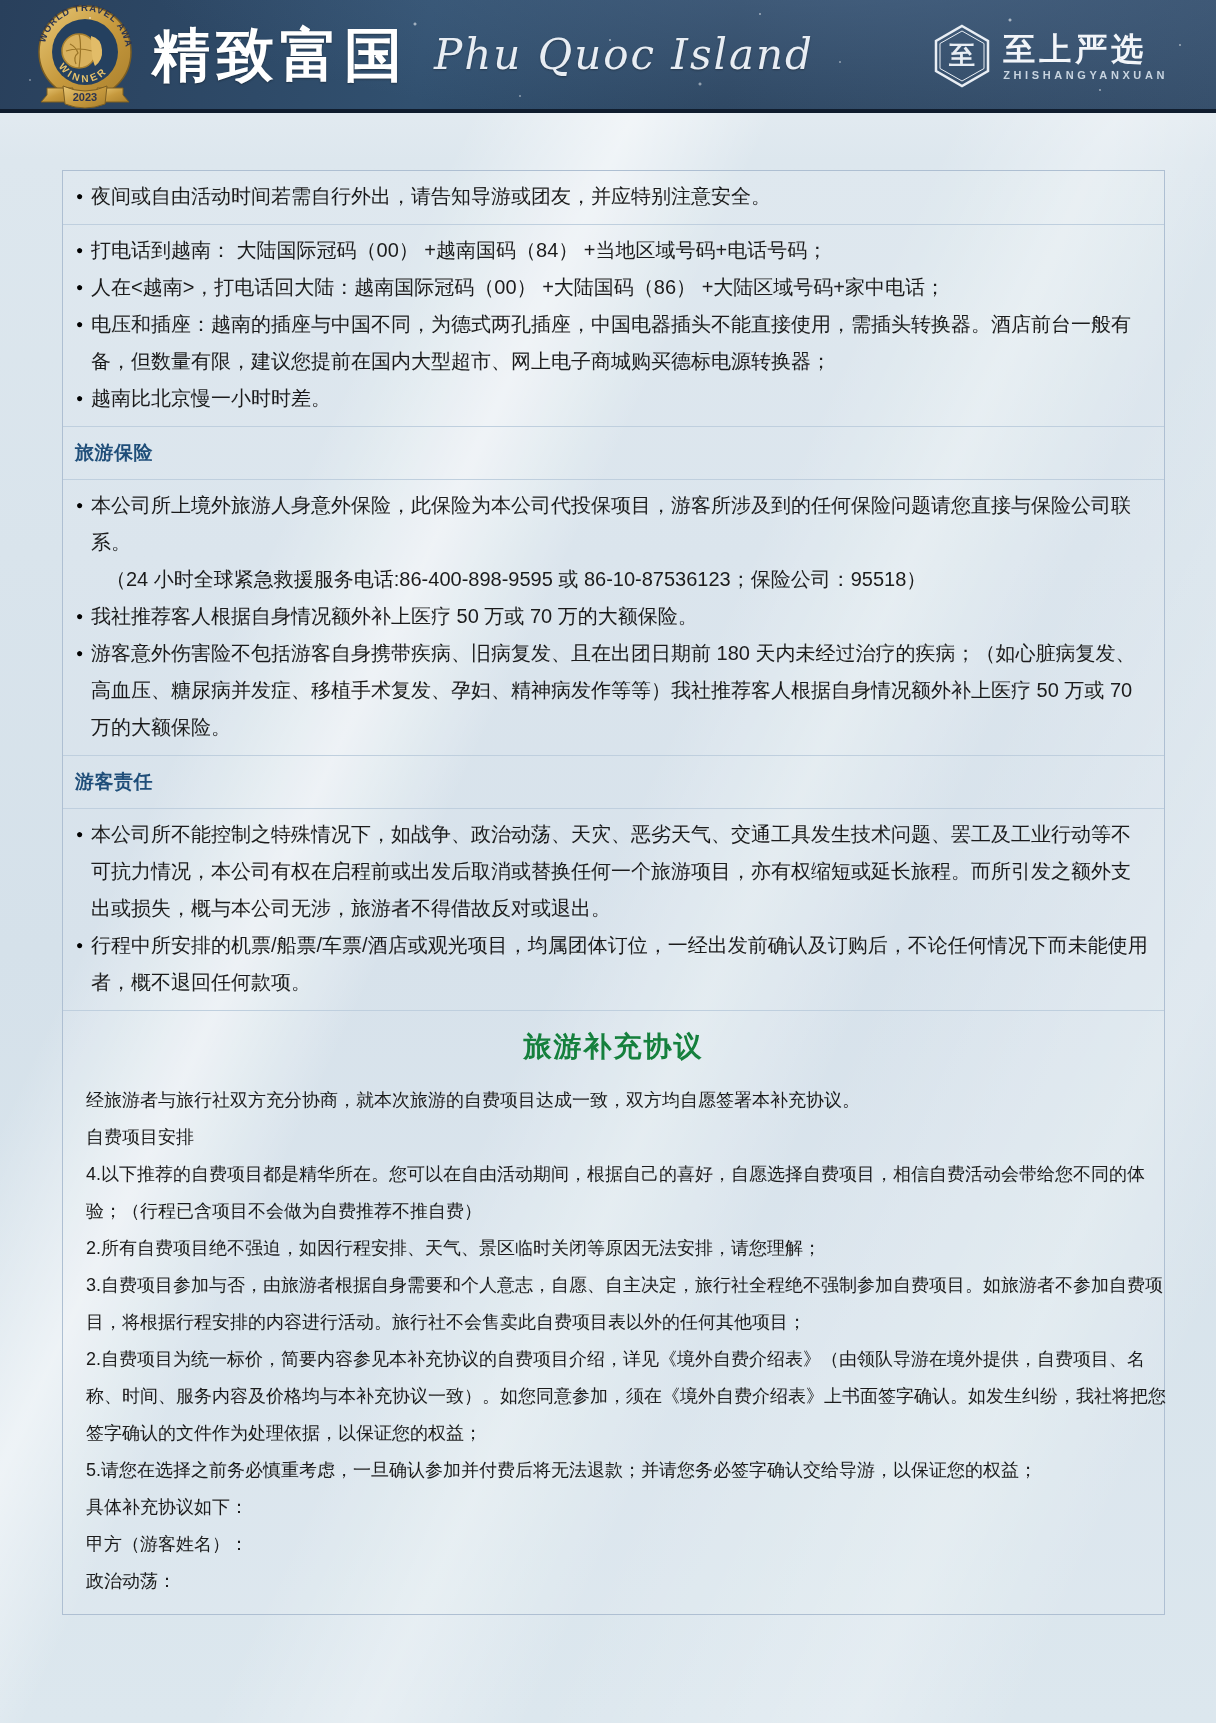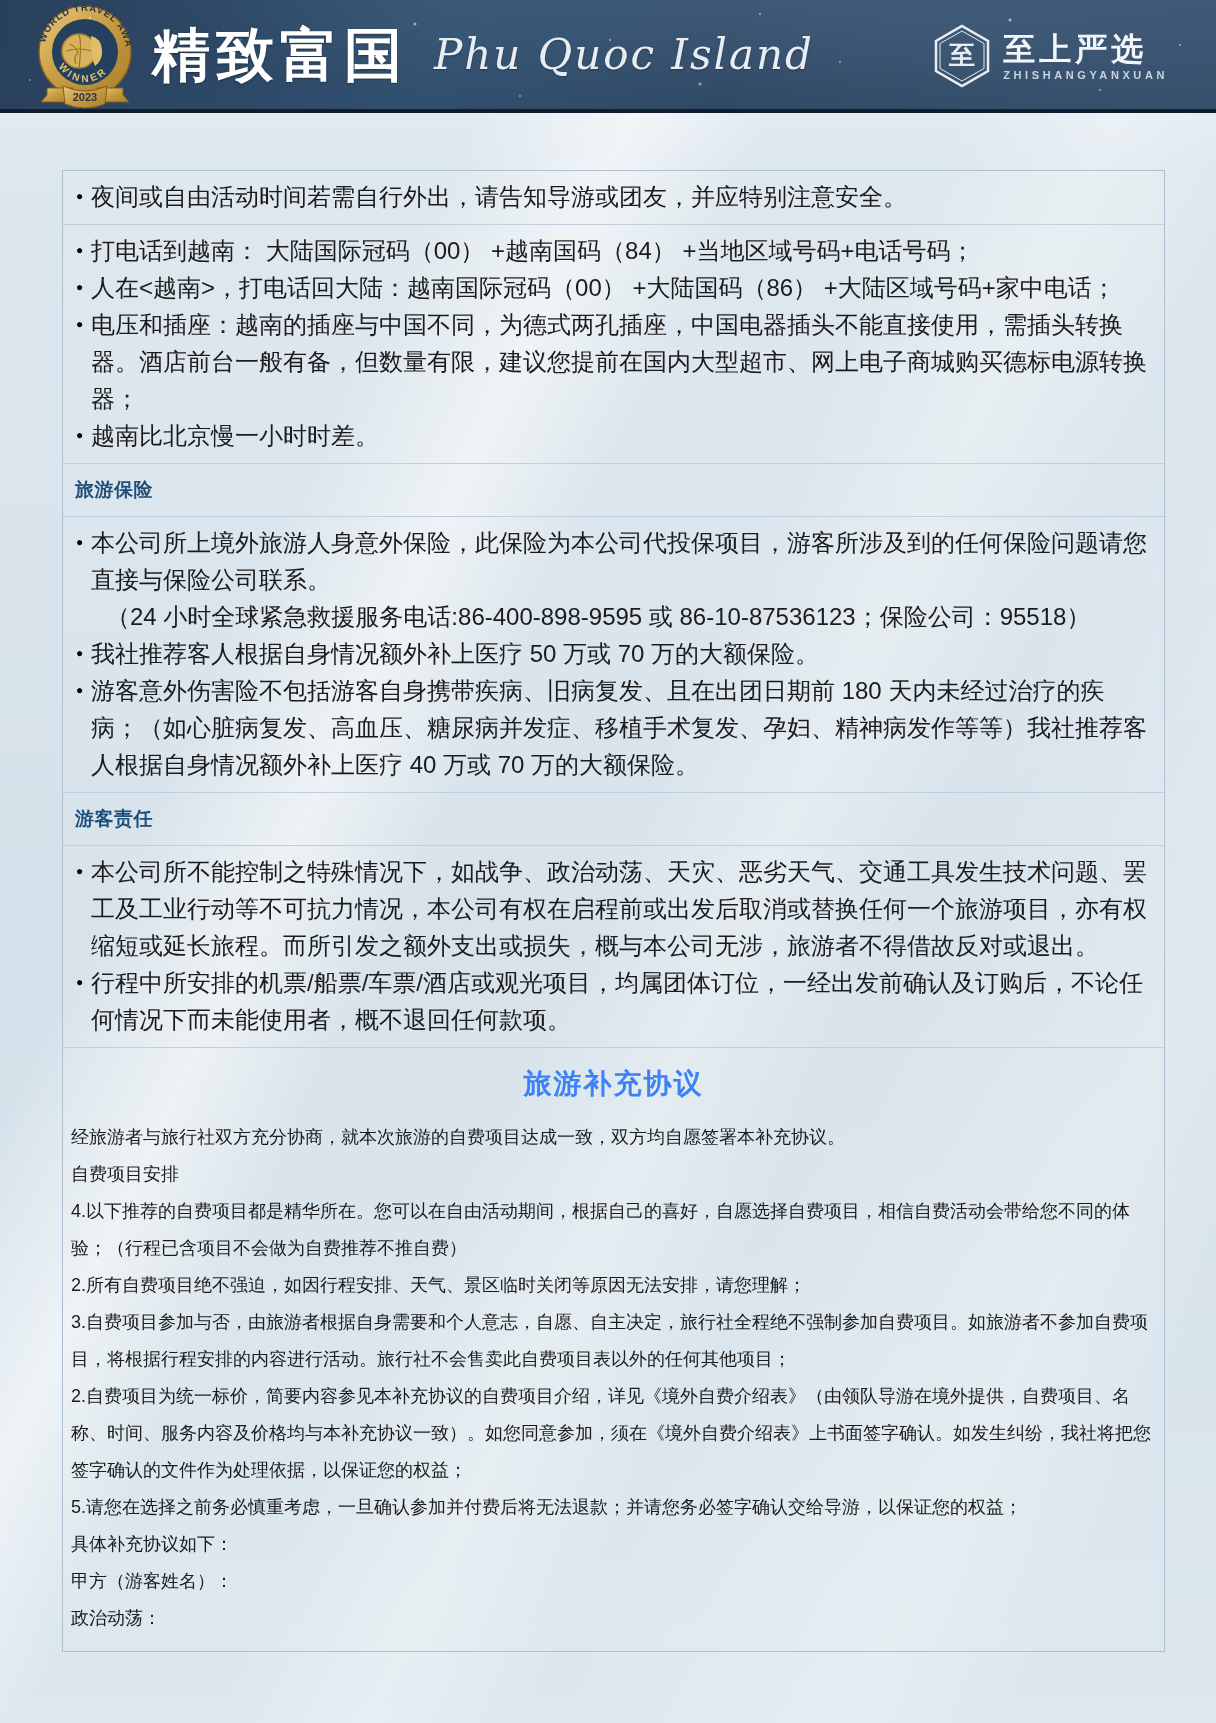--- a/index.html
+++ b/index.html
@@ -74,26 +74,26 @@
   }
   .row{width:100%;}
   .row + .row{border-top:1px solid var(--divider);}
   .row-header{
     padding:13px 0 13px 12px;color:var(--accent);
     font-size:19px;font-weight:800;letter-spacing:.5px;
   }
   .row-bullets{padding:7px 0 9px 0;}
   .bullet-item{display:flex;align-items:flex-start;}
   .dot{flex:0 0 28px;padding-left:13px;font-size:12px;line-height:37px;color:#000;}
-  .txt{flex:1;padding-right:16px;font-size:24px;line-height:37px;}
+  .txt{flex:1;padding-right:16px;font-size:20px;line-height:37px;}
   .line{min-height:37px;}
   .line.sub{padding-left:15px;}
   .row-title{padding:17px 0 6px 0;text-align:center;}
-  .row-title h2{margin:0;font-size:28px;font-weight:600;color:#3b82f6;letter-spacing:2px;}
-  .row-paras{padding:10px 10px 14px 8px;border-top:none !important;}
+  .row-title h2{margin:0;font-size:28px;font-weight:600;color:#15803d;letter-spacing:2px;}
+  .row-paras{padding:10px 10px 14px 8px;border-top:none !important;margin-left:15px;}
   .para{font-size:18px;line-height:37px;}
 </style>
 </head>
 <body>
 
 <div class="header">
 
   <svg class="badge" viewBox="0 0 104 106">
     <defs>
       <linearGradient id="gold" x1="0" y1="0" x2="1" y2="1">
@@ -183,21 +183,21 @@
       </div>
       <div class="bullet-item">
         <span class="dot">●</span>
         <div class="txt">
           <div class="line">我社推荐客人根据自身情况额外补上医疗 50 万或 70 万的大额保险。</div>
         </div>
       </div>
       <div class="bullet-item">
         <span class="dot">●</span>
         <div class="txt">
-          <div class="line">游客意外伤害险不包括游客自身携带疾病、旧病复发、且在出团日期前 180 天内未经过治疗的疾病；（如心脏病复发、高血压、糖尿病并发症、移植手术复发、孕妇、精神病发作等等）我社推荐客人根据自身情况额外补上医疗 40 万或 70 万的大额保险。</div>
+          <div class="line">游客意外伤害险不包括游客自身携带疾病、旧病复发、且在出团日期前 180 天内未经过治疗的疾病；（如心脏病复发、高血压、糖尿病并发症、移植手术复发、孕妇、精神病发作等等）我社推荐客人根据自身情况额外补上医疗 50 万或 70 万的大额保险。</div>
         </div>
       </div>
     </div>
     <div class="row row-header">游客责任</div>
     <div class="row row-bullets">
       <div class="bullet-item">
         <span class="dot">●</span>
         <div class="txt">
           <div class="line">本公司所不能控制之特殊情况下，如战争、政治动荡、天灾、恶劣天气、交通工具发生技术问题、罢工及工业行动等不可抗力情况，本公司有权在启程前或出发后取消或替换任何一个旅游项目，亦有权缩短或延长旅程。而所引发之额外支出或损失，概与本公司无涉，旅游者不得借故反对或退出。</div>
         </div>

